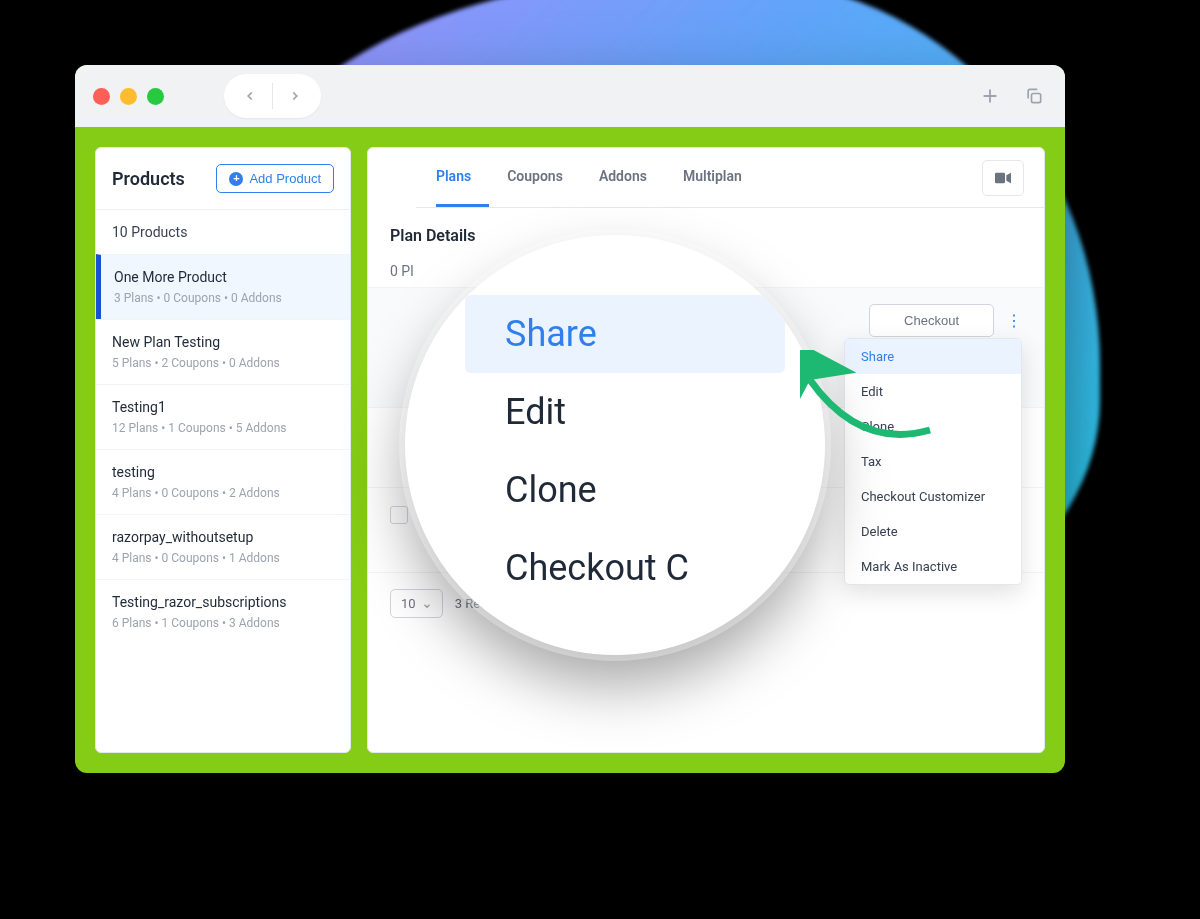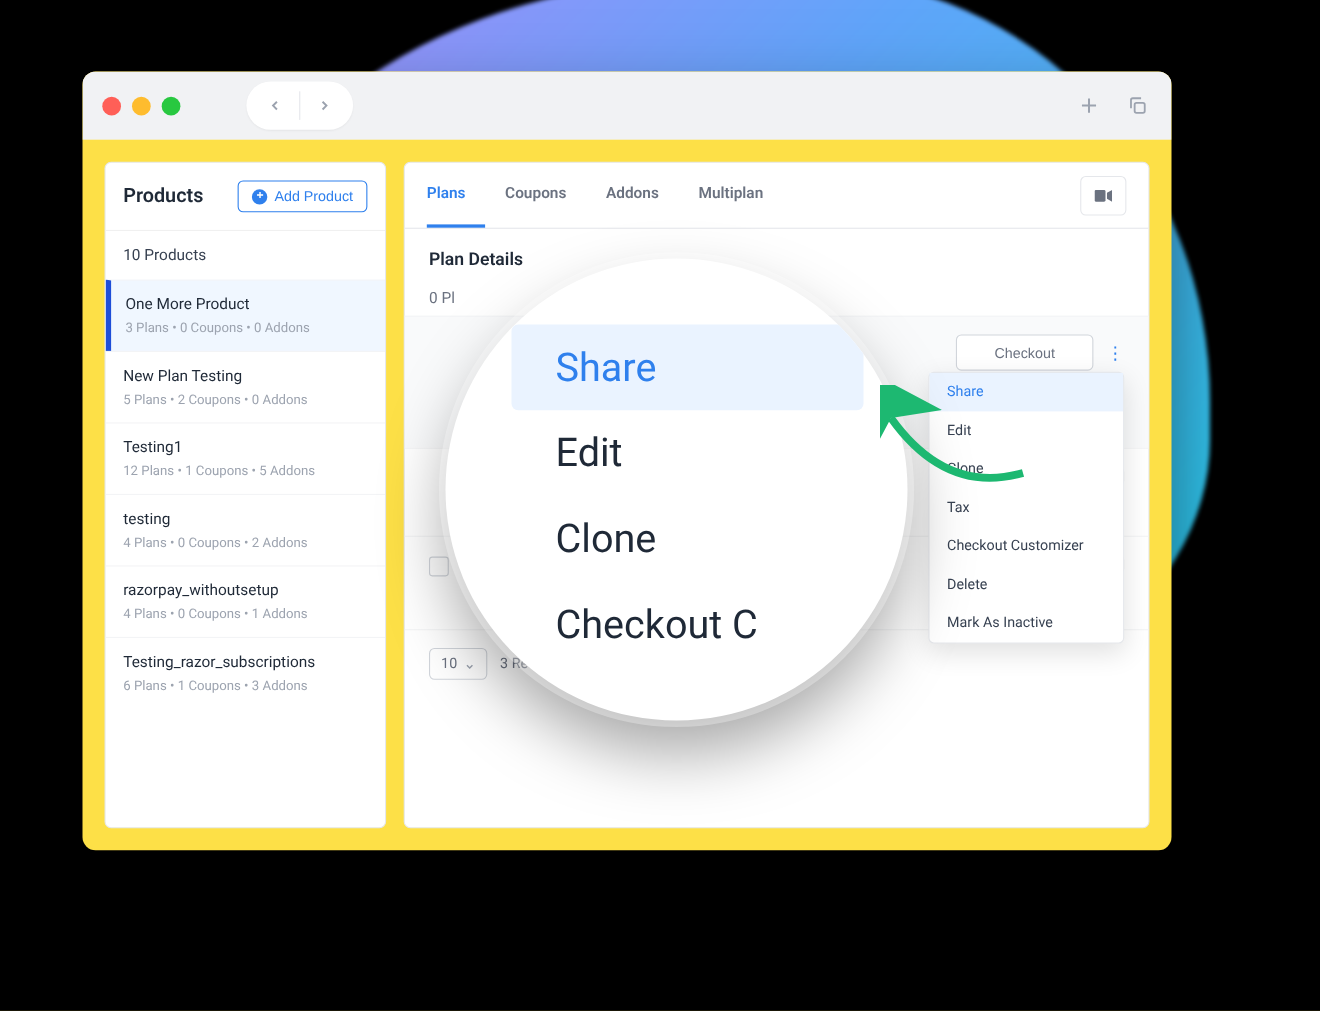--- a/index.html
+++ b/index.html
@@ -20,21 +20,21 @@
   top: -20px;
   left: 200px;
   filter: blur(2px);
 }
 .window {
   position: absolute;
   top: 65px;
   left: 75px;
   width: 990px;
   height: 708px;
-  background: #fde047;
+  background: #84cc16;
   border-radius: 12px;
   box-shadow: 0 40px 80px rgba(0,0,0,0.5);
   overflow: hidden;
 }
 .titlebar {
   height: 62px;
   display: flex;
   align-items: center;
   padding: 0 18px;
   background: #f1f2f4;
@@ -107,21 +107,21 @@
 .pmeta { font-size: 12px; color: #9ca3af; }
 .main {
   flex: 1;
   background: #fff;
   border-radius: 6px;
   border: 1px solid #e5e7eb;
   display: flex;
   flex-direction: column;
   position: relative;
 }
-.tabs { display: flex; padding: 0 20px; border-bottom: 1px solid #e5e7eb; align-items: center; height: 60px; }
+.tabs { display: flex; padding: 0 20px; border-bottom: 1px solid #e5e7eb; align-items: center; height: 60px; margin-left: 48px; }
 .tab { padding: 0 18px; height: 100%; display: flex; align-items: center; font-size: 14px; font-weight: 600; color: #6b7280; cursor: pointer; border-bottom: 3px solid transparent; }
 .tab.active { color: #2f80ed; border-bottom-color: #2f80ed; }
 .tab:first-child { padding-left: 0; }
 .video-btn { margin-left: auto; width: 42px; height: 36px; border: 1px solid #e5e7eb; border-radius: 5px; display: flex; align-items: center; justify-content: center; color: #6b7280; }
 .section-title { padding: 18px 22px 10px; font-size: 16px; font-weight: 600; color: #1f2937; }
 .subinfo { padding: 8px 22px; font-size: 14px; color: #6b7280; }
 .plan-row {
   display: flex;
   align-items: flex-start;
   padding: 16px 22px;

